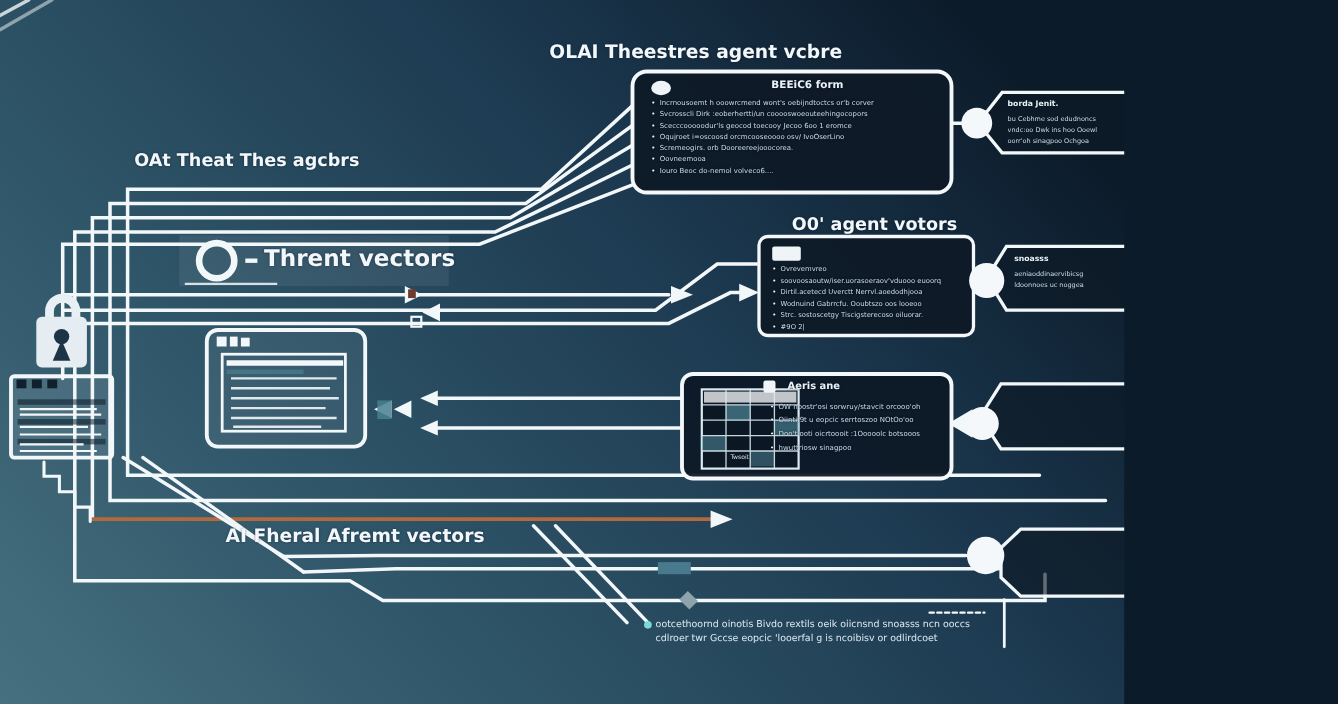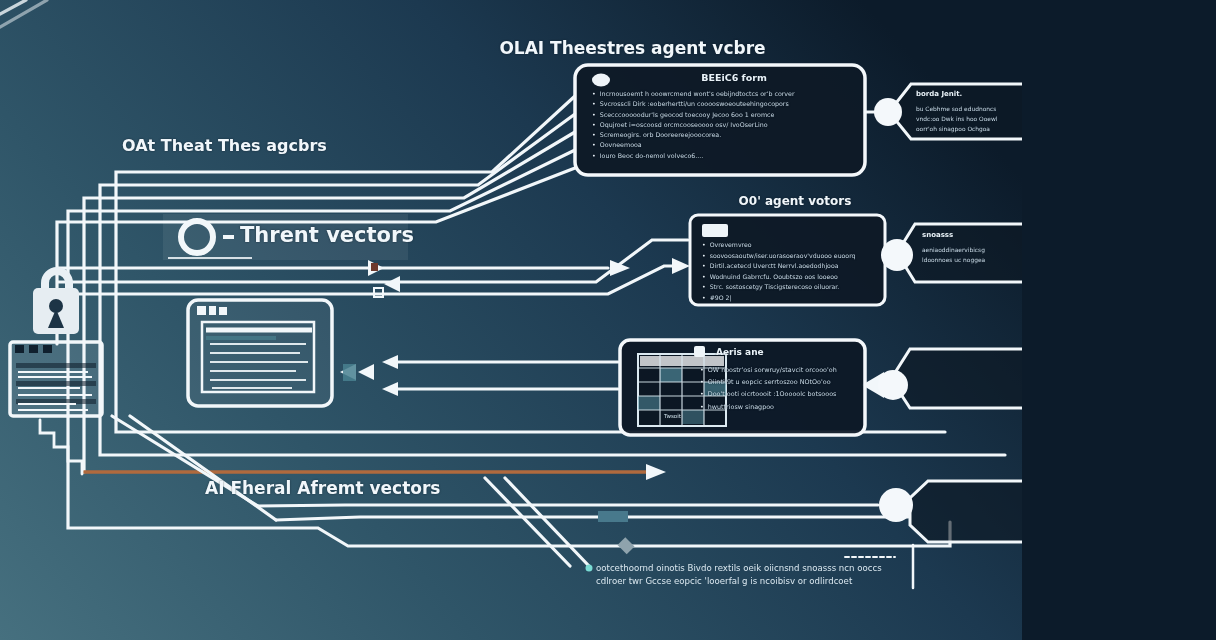--- a/index.html
+++ b/index.html
@@ -206,21 +206,21 @@
     <circle cx="1090" cy="474" r="14"></circle>
   </g>
 </svg>
 
 <div class="lbl" style="left:450px;top:38px;width:365px;text-align:center;font-size:17px;">OLAI Theestres agent vcbre</div>
 
 <div class="lbl" style="left:240px;top:223px;font-size:21px;">Thrent vectors</div>
 
 <div class="lbl" style="left:122px;top:136px;font-size:16px;">OAt Theat Thes agcbrs</div>
 
-<div class="lbl" style="left:700px;top:194px;width:190px;text-align:center;font-size:12px;">O0' agent votors</div>
+<div class="lbl" style="left:700px;top:194px;width:190px;text-align:center;font-size:16px;">O0' agent votors</div>
 
 <div class="lbl" style="left:205px;top:478px;font-size:17px;">AI Fheral Afremt vectors</div>
 
 <div class="lbl" style="left:1050px;top:294px;font-size:29px;">AI</div>
 
 <div class="lbl" style="left:1036px;top:545px;font-size:33px;letter-spacing:2px;">AOI</div>
 
 <div id="topbox-text" class="lbl" style="font-weight:normal;">
   <div class="hdr">BEEiC6 form</div>
   <div class="bullets">

